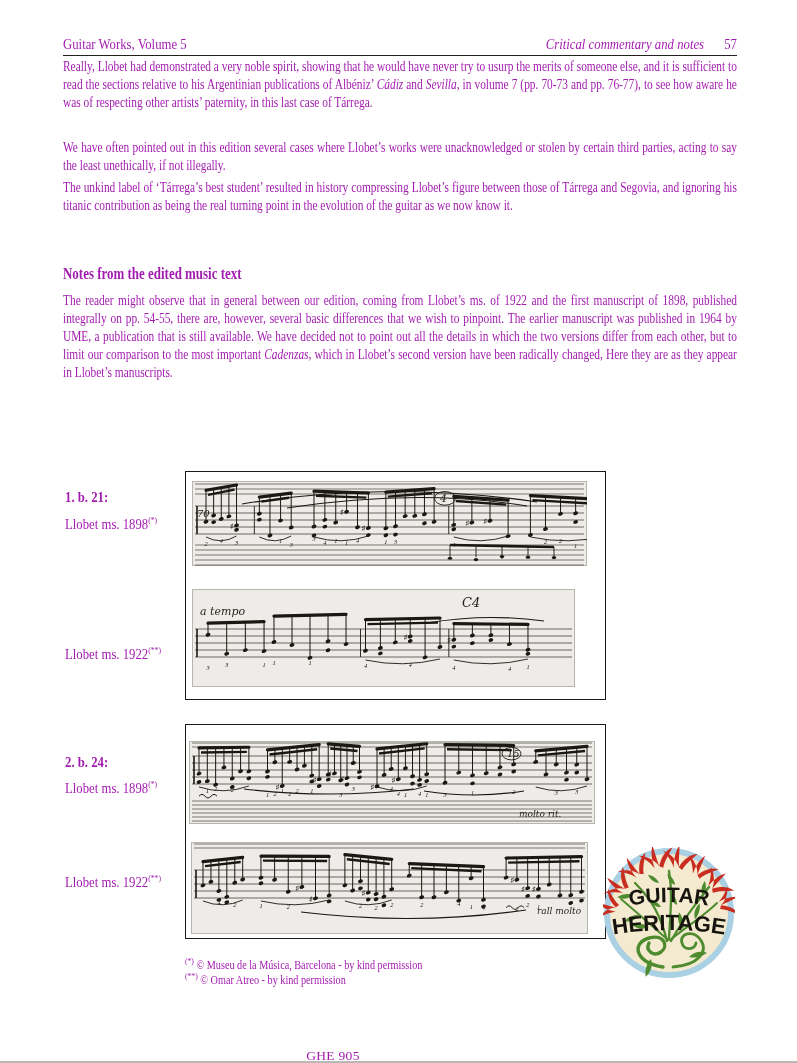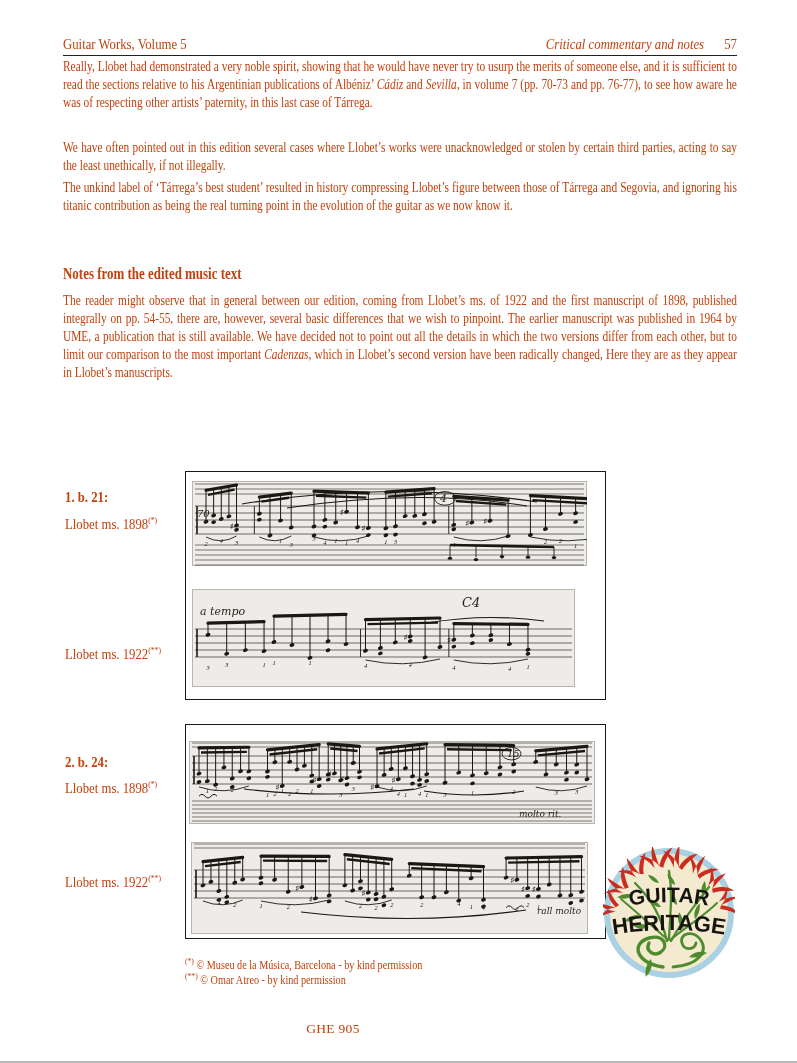--- a/index.html
+++ b/index.html
@@ -1,37 +1,37 @@
 <!DOCTYPE html>
 <html><head>
 <meta charset="utf-8">
 <style>
   html,body{margin:0;padding:0;background:#888;}
   .page{position:relative;width:797px;height:1063px;background:#ffffff;margin:0 auto;
-        font-family:"Liberation Serif","DejaVu Serif",serif;color:#c2410c;overflow:hidden;}
+        font-family:"Liberation Serif","DejaVu Serif",serif;color:#a21caf;overflow:hidden;}
   .page-edge{position:absolute;left:0;right:0;bottom:0;height:2px;background:#b9b8b4;}
   .runhead-left{position:absolute;left:63px;top:36px;font-size:15px;transform:scaleX(.85);transform-origin:0 0;white-space:nowrap;}
   .runhead-right{position:absolute;right:60px;top:36px;font-size:15px;transform:scaleX(.85);transform-origin:100% 0;white-space:nowrap;}
   .runhead-right em{font-style:italic;}
   .runhead-right .pagenum{font-style:normal;margin-left:20px;}
   .rule{position:absolute;left:63px;right:60px;top:55px;border-top:1.4px solid #23211e;}
   .para{position:absolute;left:63px;width:864px;font-size:14.6px;line-height:17.9px;
         text-align:justify;transform:scaleX(.78);transform-origin:0 0;}
   .para em{font-style:italic;}
   .heading{position:absolute;left:63px;top:265px;font-size:15.8px;font-weight:bold;
         transform:scaleX(.82);transform-origin:0 0;white-space:nowrap;}
   .exlabel{position:absolute;left:65px;font-size:15px;transform:scaleX(.85);transform-origin:0 0;white-space:nowrap;}
   .exlabel.num{font-weight:bold;}
   .exlabel sup,.footnote sup{font-size:9px;vertical-align:super;line-height:0;}
   .msbox{position:absolute;border:1.5px solid #1a1916;box-sizing:border-box;background:#fff;}
   .strip{position:absolute;display:block;}
   .footnote{position:absolute;left:185px;font-size:12px;line-height:15px;
         transform:scaleX(.85);transform-origin:0 0;white-space:nowrap;}
   .footnote sup{margin-right:3px;}
-  .footer{position:absolute;left:0;top:1021px;width:666px;text-align:center;font-size:13.5px;letter-spacing:.3px;}
+  .footer{position:absolute;left:0;top:1048px;width:666px;text-align:center;font-size:13.5px;letter-spacing:.3px;}
   .logo{position:absolute;left:603px;top:847px;width:132px;height:132px;}
 </style>
 </head>
 <body>
 
 <div class="page">
 
   <div class="runhead-left">Guitar Works, Volume 5</div>
   <div class="runhead-right">
     <em>Critical commentary and notes</em>

